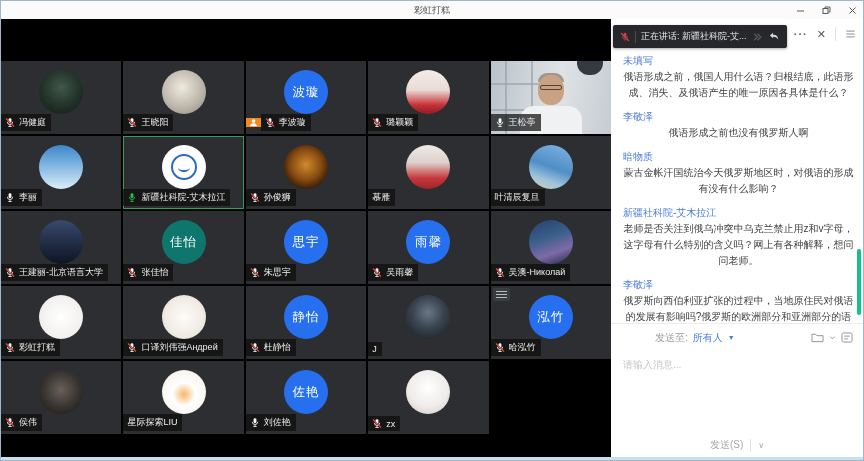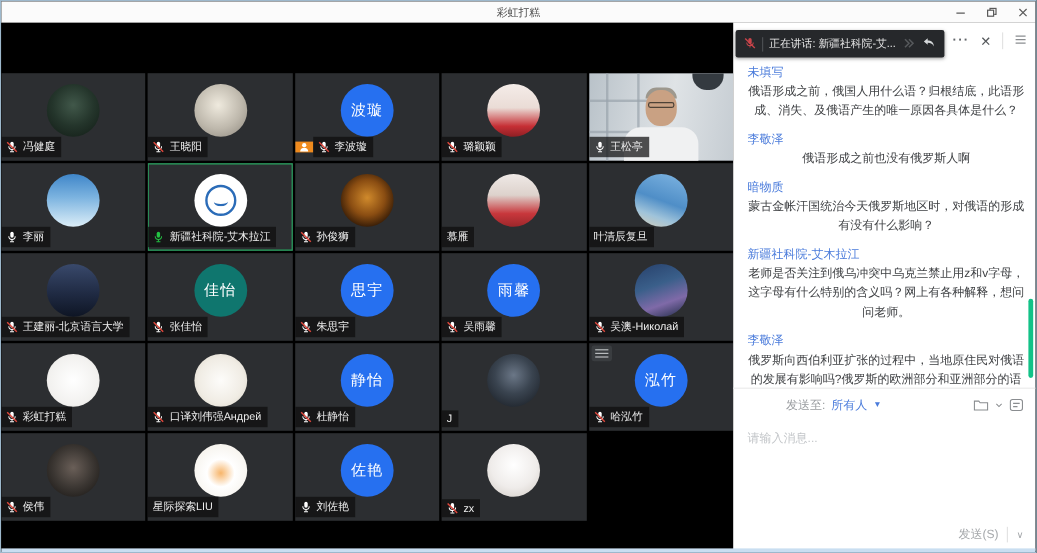--- a/index.html
+++ b/index.html
@@ -57,21 +57,21 @@
   .msg .sender { color:#4a7bdb; font-size:10px; line-height:16px; }
   .msg .mtext { color:#3f4144; font-size:10px; line-height:16px;text-align:center; }
   .chat-scrollbar { position:absolute; right:2px; top:230px; width:4px; height:66px; border-radius:2px; background:#12c287; z-index:4; }
   .send-to-row { flex:none; height:28px; border-top:1px solid #ececec; display:flex; align-items:center; padding:0 10px 0 12px; gap:5px; }
   .send-to-row .lbl { color:#9a9da0; font-size:10px;margin-left:32px; }
   .send-to-row .val { color:#4a7bdb; font-size:10px; cursor:pointer; }
   .send-to-row .caret { color:#4a7bdb; font-size:7px; cursor:pointer; }
   .send-to-row .spacer { flex:1; }
   .send-to-row svg { cursor:pointer; display:block; }
   .input-area { flex:none; height:80px; padding:7px 12px; font-size:10px; color:#c3c6c9; cursor:text; }
-  .send-row { flex:none; height:28px; display:flex; align-items:center; justify-content:flex-end; gap:7px; padding:0 10px; }
+  .send-row { flex:none; height:28px; display:flex; align-items:center; justify-content:center; gap:7px; padding:0 10px; }
   .send-row .send-btn { color:#a5a8ab; font-size:10px; cursor:pointer; }
   .send-row .sdiv { width:1px; height:13px; background:#e3e3e3; }
   .send-row .scaret { color:#a5a8ab; font-size:8px; cursor:pointer; }
 
   .bottom-edge { position:absolute; left:0; right:0; bottom:0; height:3px; background:#c9def1; z-index:9; }
 </style>
 </head>
 <body>
 
 <div class="window">

